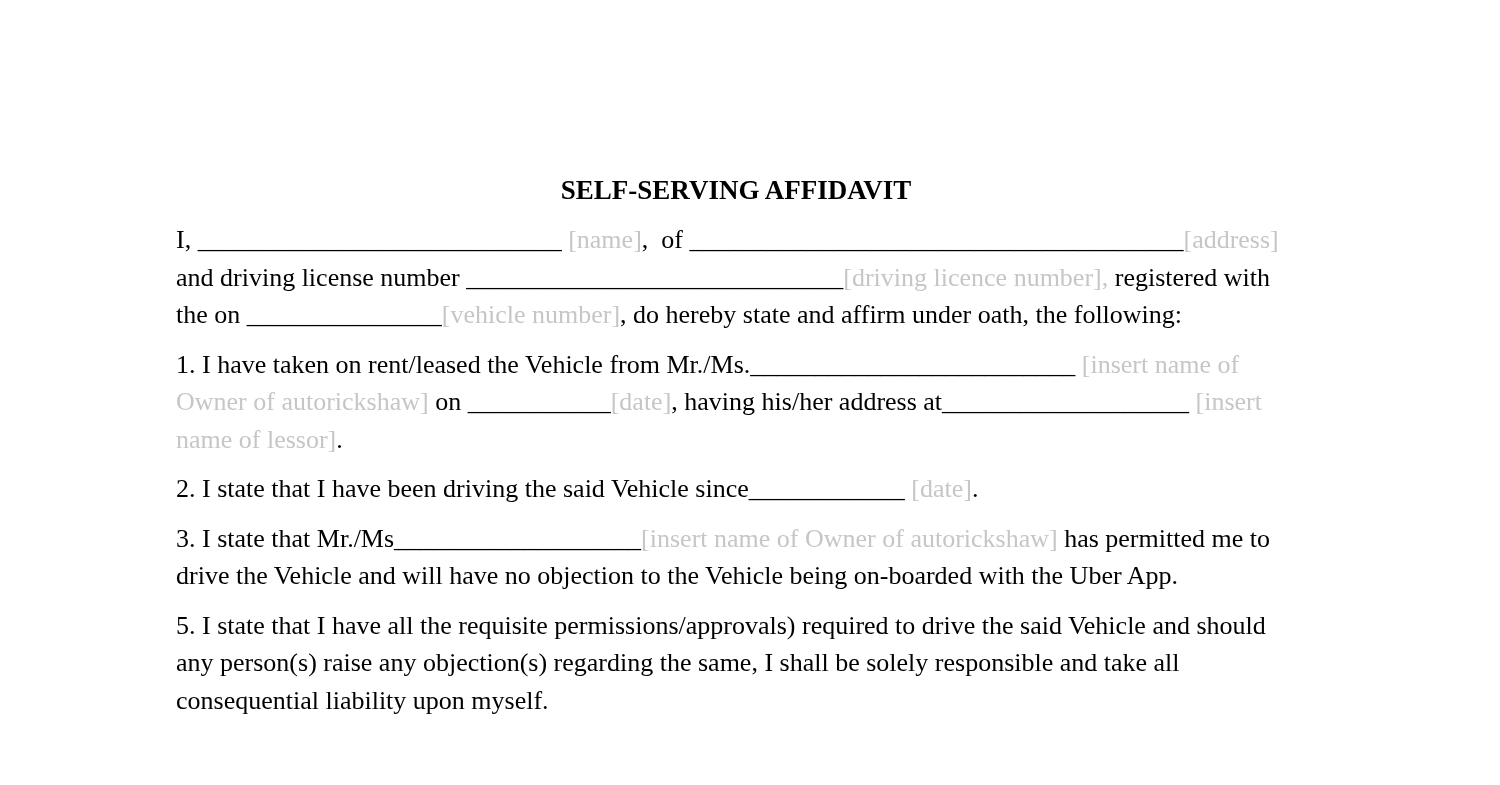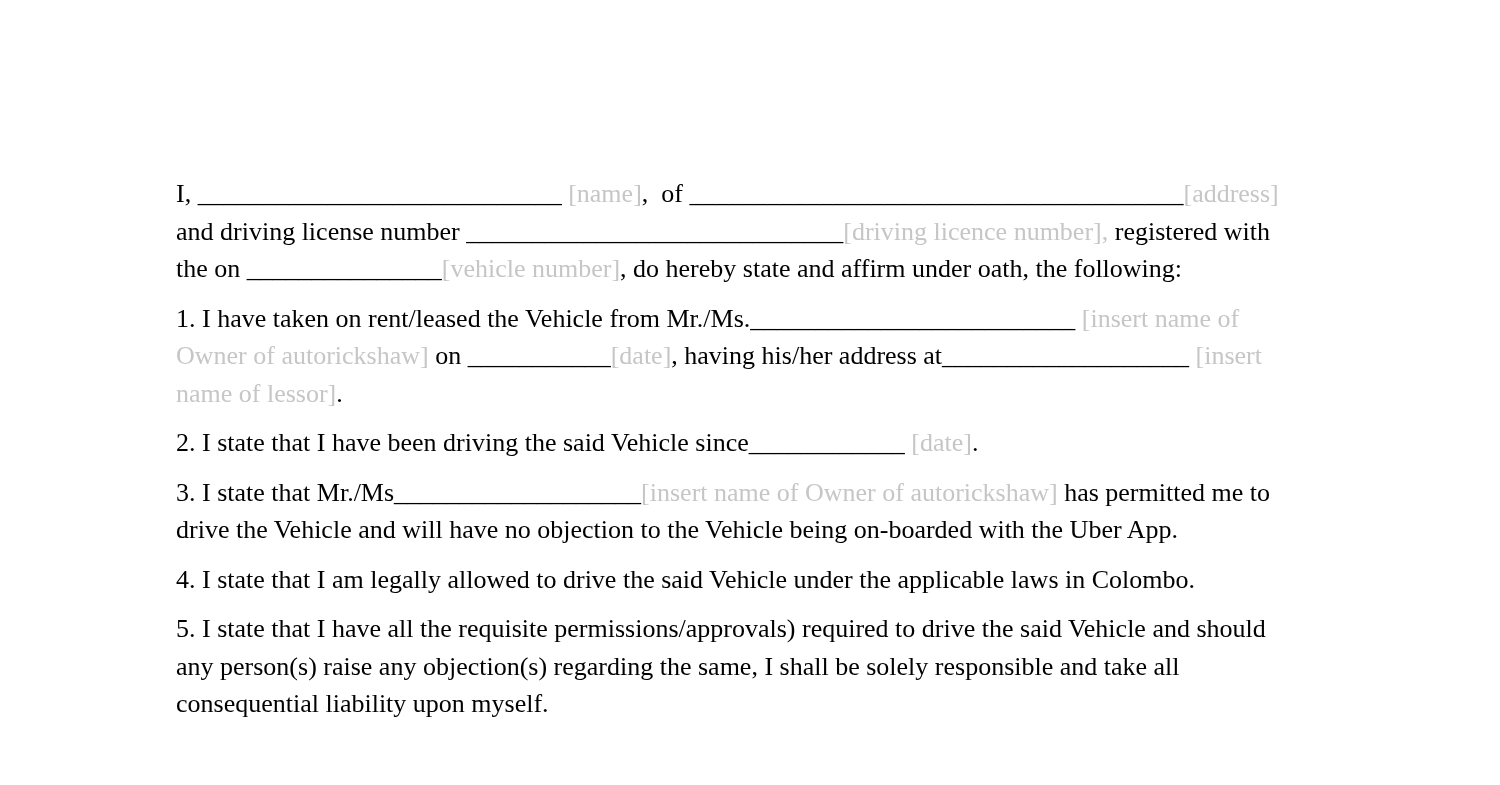--- a/index.html
+++ b/index.html
@@ -44,22 +44,22 @@
   .seg-placeholder {
     color: #c6c6c6;
     text-align: center;
   }
 </style>
 </head>
 <body style="background: rgb(255, 255, 255);">
 
 <div class="page">
   <div class="content">
+    <h1 class="doc-title" style="color: rgb(0, 0, 0);">SELF-SERVING AFFIDAVIT</h1>
     <div id="paragraphs-container">
         <p class="para"><span class="seg-text" style="color: rgb(0, 0, 0);">I, </span><span class="seg-blank" style="color: rgb(0, 0, 0);">____________________________ </span><span class="seg-placeholder" style="color: rgb(198, 198, 198);">[name]</span><span class="seg-text" style="color: rgb(0, 0, 0);">,&nbsp; of </span><span class="seg-blank" style="color: rgb(0, 0, 0);">______________________________________</span><span class="seg-placeholder" style="color: rgb(198, 198, 198);">[address]</span><span class="seg-text" style="color: rgb(0, 0, 0);"> and driving license number </span><span class="seg-blank" style="color: rgb(0, 0, 0);">_____________________________</span><span class="seg-placeholder" style="color: rgb(198, 198, 198);">[driving licence number],</span><span class="seg-text" style="color: rgb(0, 0, 0);"> registered with the on </span><span class="seg-blank" style="color: rgb(0, 0, 0);">_______________</span><span class="seg-placeholder" style="color: rgb(198, 198, 198);">[vehicle number]</span><span class="seg-text" style="color: rgb(0, 0, 0);">, do hereby state and affirm under oath, the following:</span></p>
         <p class="para"><span class="seg-text" style="color: rgb(0, 0, 0);">1. I have taken on rent/leased the Vehicle from Mr./Ms.</span><span class="seg-blank" style="color: rgb(0, 0, 0);">_________________________</span><span class="seg-text" style="color: rgb(0, 0, 0);"> </span><span class="seg-placeholder" style="color: rgb(198, 198, 198);">[insert name of Owner of autorickshaw]</span><span class="seg-text" style="color: rgb(0, 0, 0);"> on </span><span class="seg-blank" style="color: rgb(0, 0, 0);">___________</span><span class="seg-placeholder" style="color: rgb(198, 198, 198);">[date]</span><span class="seg-text" style="color: rgb(0, 0, 0);">, having his/her address at</span><span class="seg-blank" style="color: rgb(0, 0, 0);">___________________</span><span class="seg-text" style="color: rgb(0, 0, 0);"> </span><span class="seg-placeholder" style="color: rgb(198, 198, 198);">[insert name of lessor]</span><span class="seg-text" style="color: rgb(0, 0, 0);">.</span></p>
         <p class="para"><span class="seg-text" style="color: rgb(0, 0, 0);">2. I state that I have been driving the said Vehicle since</span><span class="seg-blank" style="color: rgb(0, 0, 0);">____________</span><span class="seg-text" style="color: rgb(0, 0, 0);"> </span><span class="seg-placeholder" style="color: rgb(198, 198, 198);">[date]</span><span class="seg-text" style="color: rgb(0, 0, 0);">.</span></p>
         <p class="para"><span class="seg-text" style="color: rgb(0, 0, 0);">3. I state that Mr./Ms</span><span class="seg-blank" style="color: rgb(0, 0, 0);">___________________</span><span class="seg-placeholder" style="color: rgb(198, 198, 198);">[insert name of Owner of autorickshaw]</span><span class="seg-text" style="color: rgb(0, 0, 0);"> has permitted me to drive the Vehicle and will have no objection to the Vehicle being on-boarded with the Uber App.</span></p>
-        <p class="para"><span class="seg-text" style="color: rgb(0, 0, 0);">4. I state that I am legally allowed to drive the said Vehicle under the applicable laws in Colombo.</span></p>
         <p class="para"><span class="seg-text" style="color: rgb(0, 0, 0);">5. I state that I have all the requisite permissions/approvals) required to drive the said Vehicle and should any person(s) raise any objection(s) regarding the same, I shall be solely responsible and take all consequential liability upon myself.</span></p>
       </div>
   </div>
 </div>
 
 </body></html>

